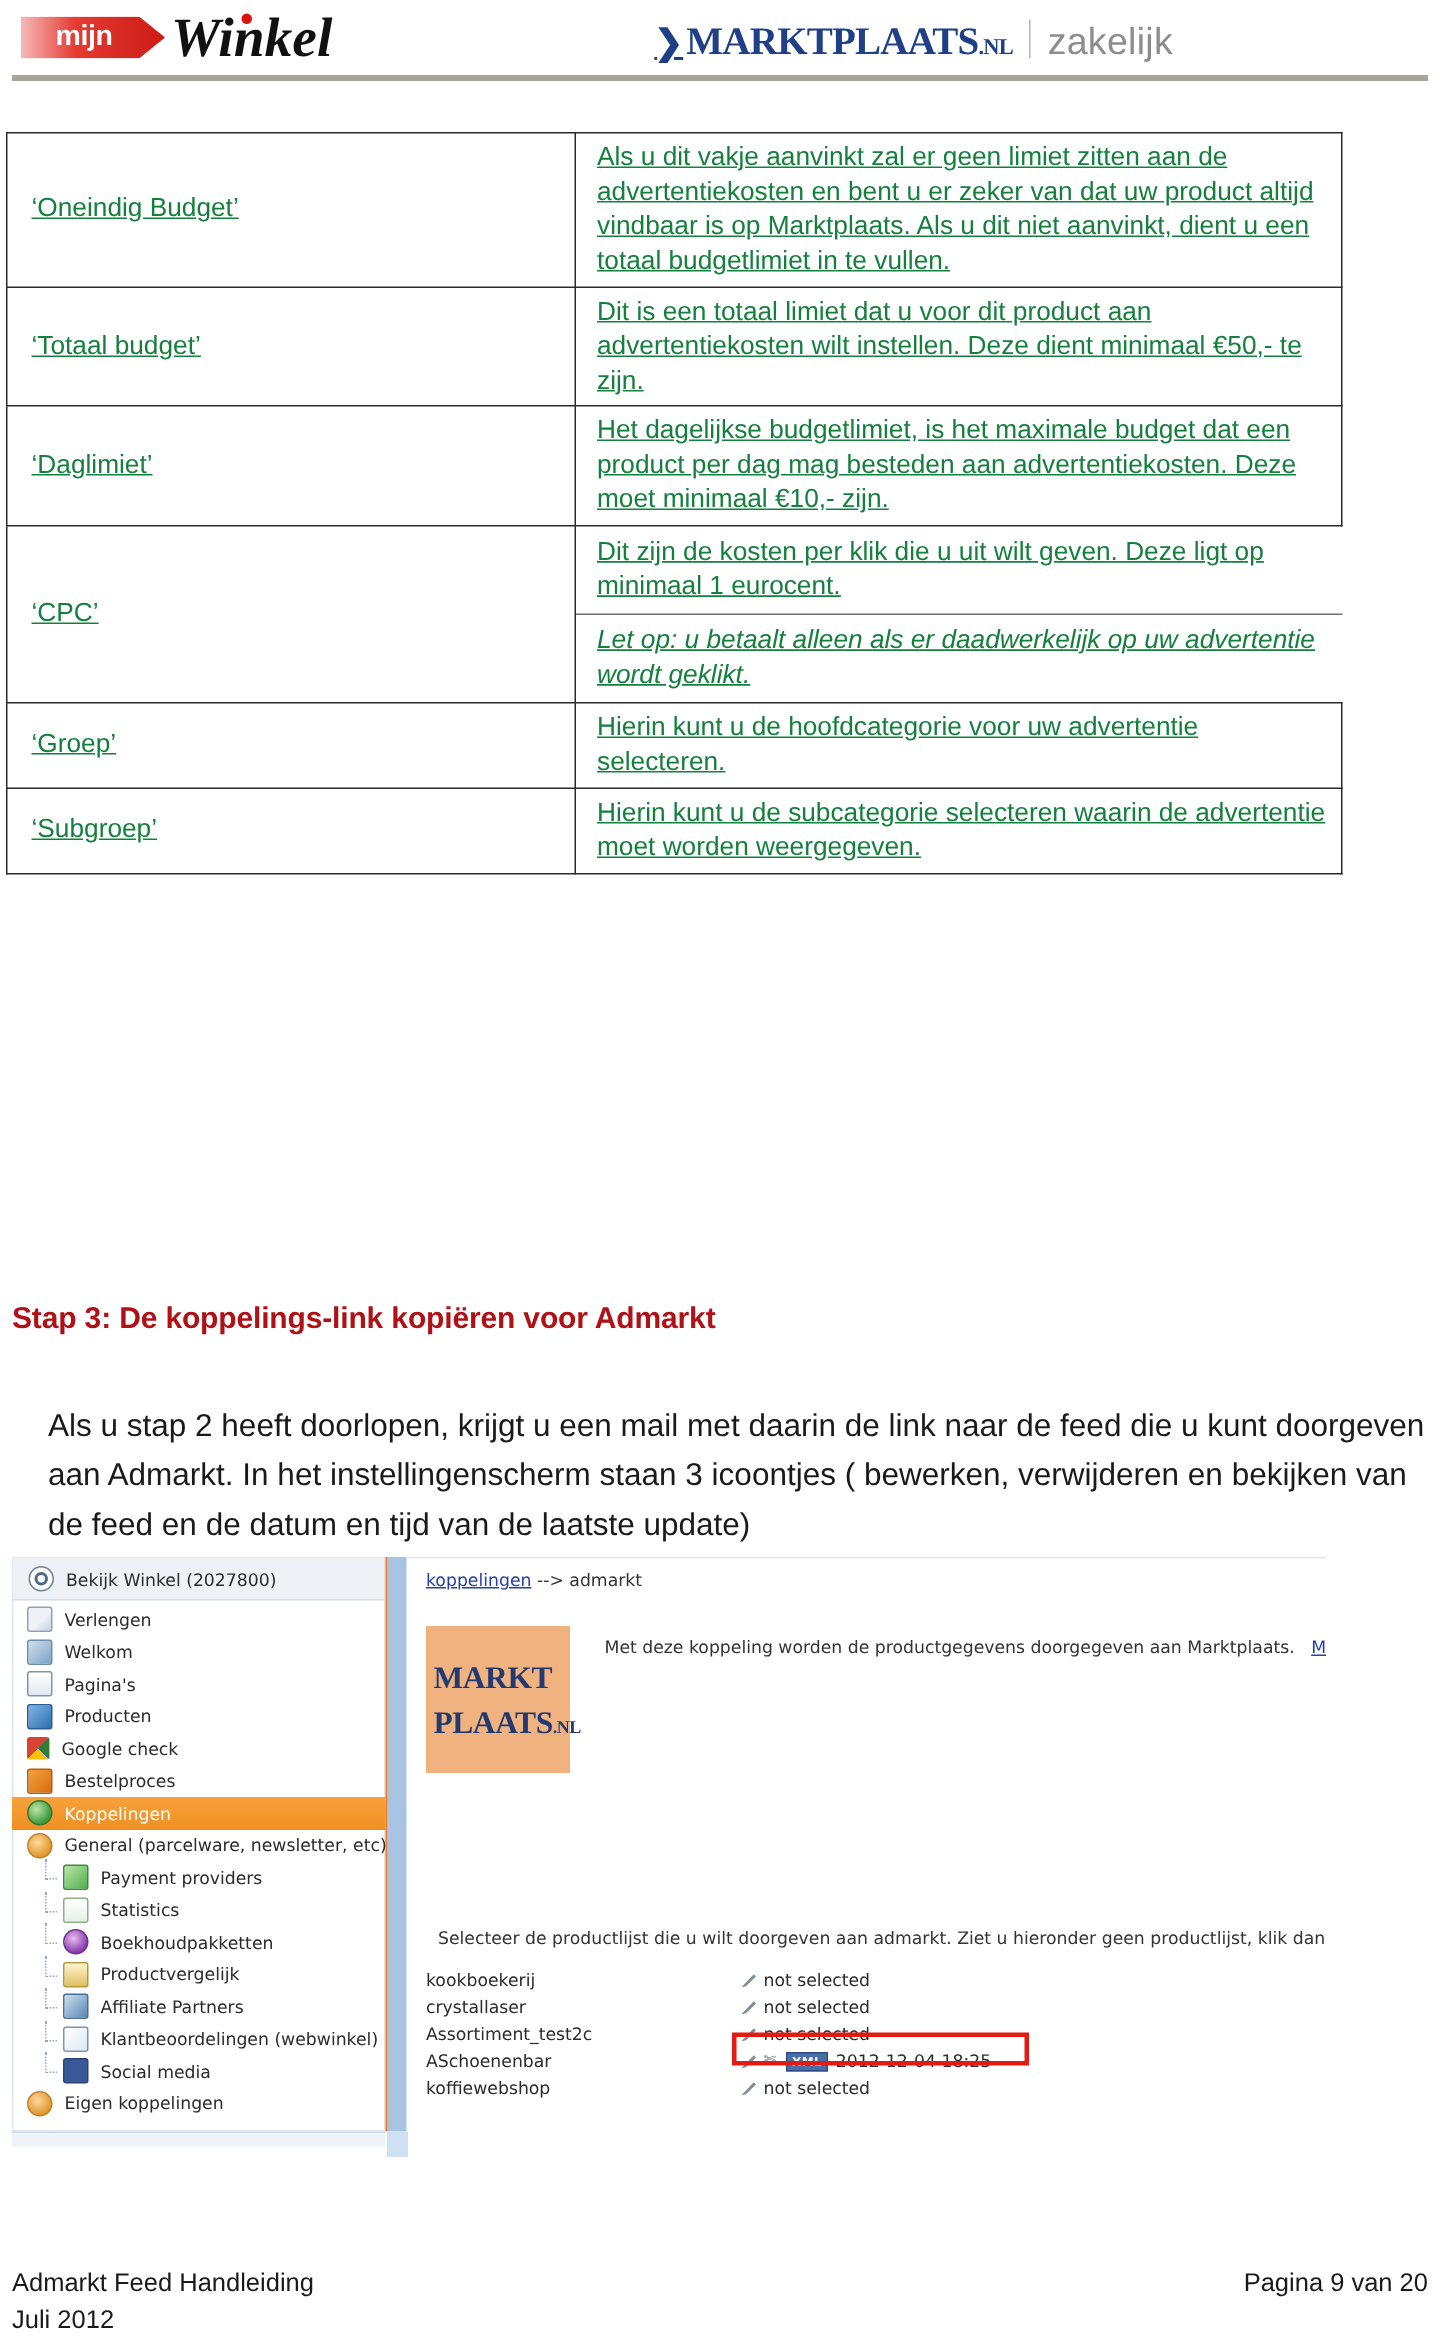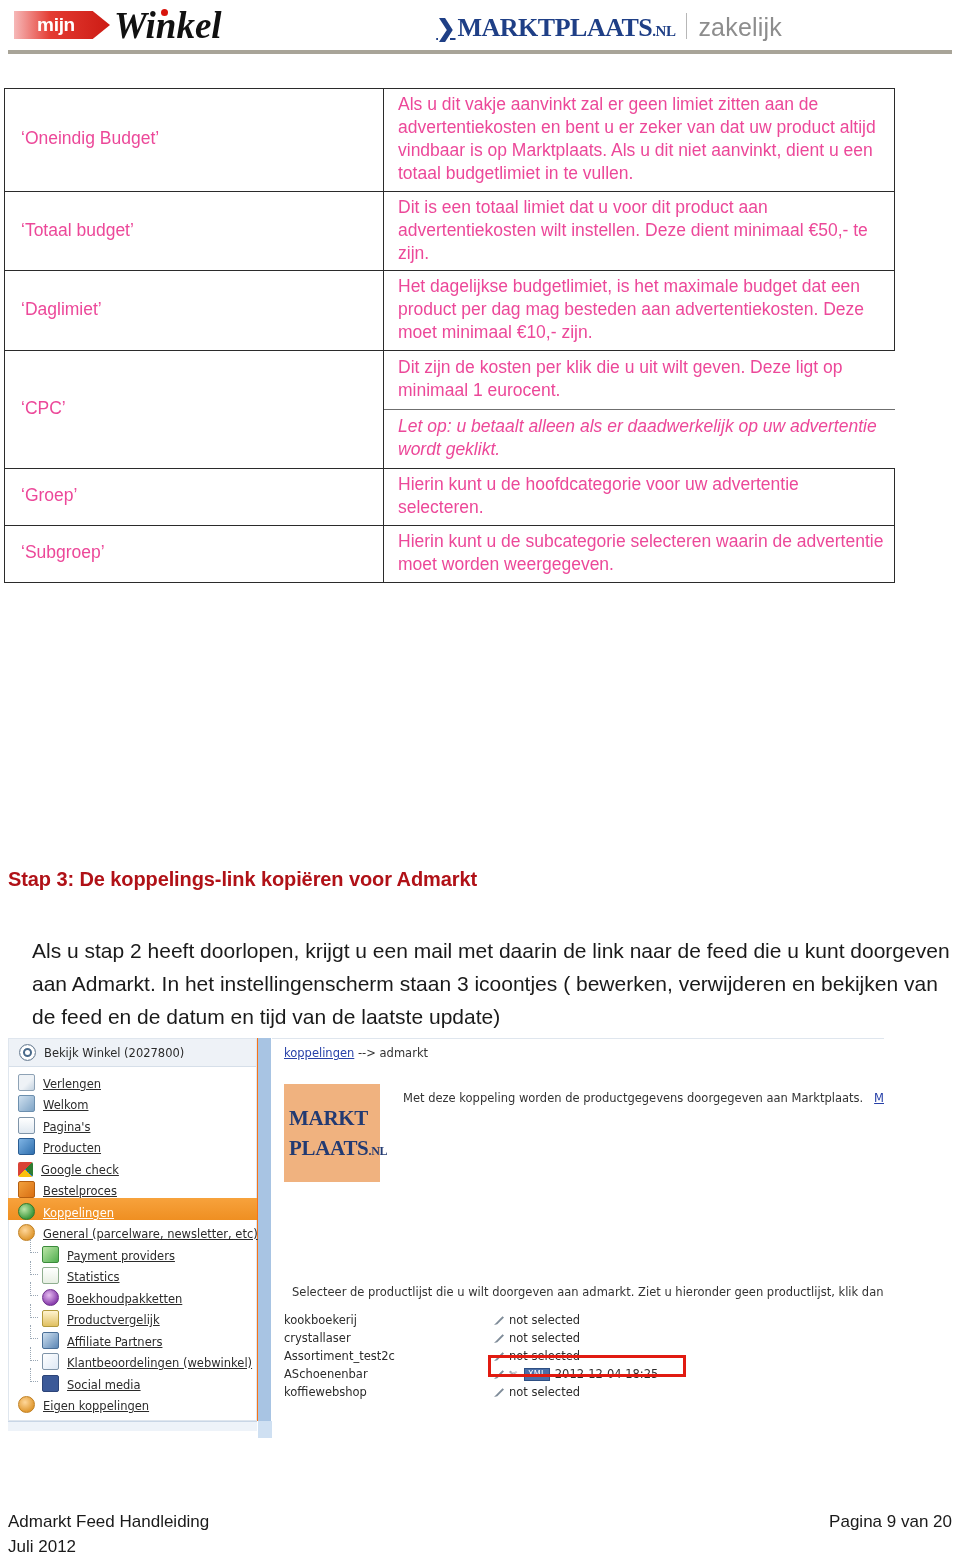--- a/index.html
+++ b/index.html
@@ -117,21 +117,22 @@
     width: 838px;
     border-collapse: collapse;
     table-layout: fixed;
   }
   .info-table td {
     border: 1px solid #2b2b2b;
     vertical-align: middle;
     padding: 4px 10px 6px 10px;
     font-size: 17.5px;
     line-height: 1.31;
-    color: #ec4899;
+    color: #15803d;
+    text-decoration: underline;
   }
   .info-table td.label-cell {
     width: 352px;
     padding-left: 16px;
   }
   .info-table td.desc-cell {
     width: 486px;
     padding-left: 14px;
   }
   .desc-sub {
@@ -221,28 +222,27 @@
     padding-left: 10px;
     box-sizing: border-box;
   }
   .sb-list {
     position: absolute;
     left: 0; top: 31px;
     width: 249px;
   }
   .sb-item {
     display: flex;
-    align-items: flex-end;
+    align-items: center;
     height: 21.5px;
     padding-left: 10px;
     box-sizing: border-box;
     font-size: 11.5px;
     color: #2b2b2b;
     white-space: nowrap;
-    text-decoration: underline;
   }
   .sb-item.selected {
     background: linear-gradient(180deg, #f7a23c 0%, #ef8f22 100%);
     color: #ffffff;
   }
   .sb-item.child {
     padding-left: 34px;
     position: relative;
   }
   .sb-item.child::before {
@@ -360,21 +360,21 @@
     width: 10px; height: 10px;
     color: #6b7682;
     font-size: 10px;
     line-height: 10px;
   }
   .xml-ico {
     display: inline-block;
     background: #4a6fa8;
     color: #ffffff;
     font-size: 8px;
-    font-weight: normal;
+    font-weight: bold;
     padding: 1px 3px;
     letter-spacing: 0.3px;
     border: 1px solid #2e4f83;
   }
   .red-highlight {
     position: absolute;
     left: 216px; top: 316px;
     width: 198px; height: 22px;
     border: 3px solid #e11b11;
     box-sizing: border-box;

